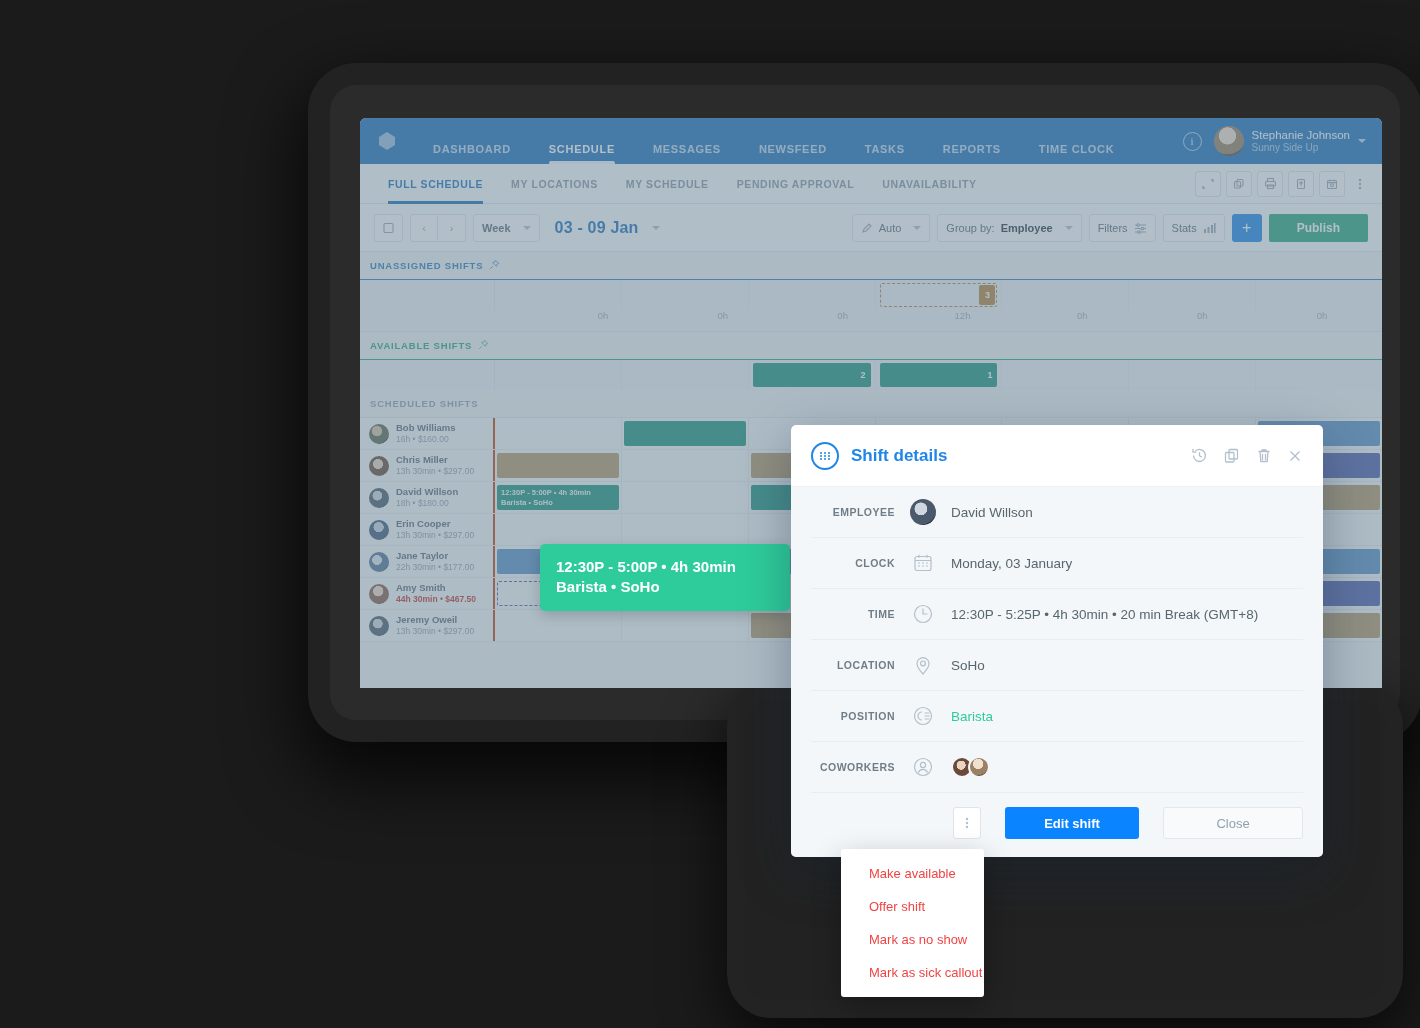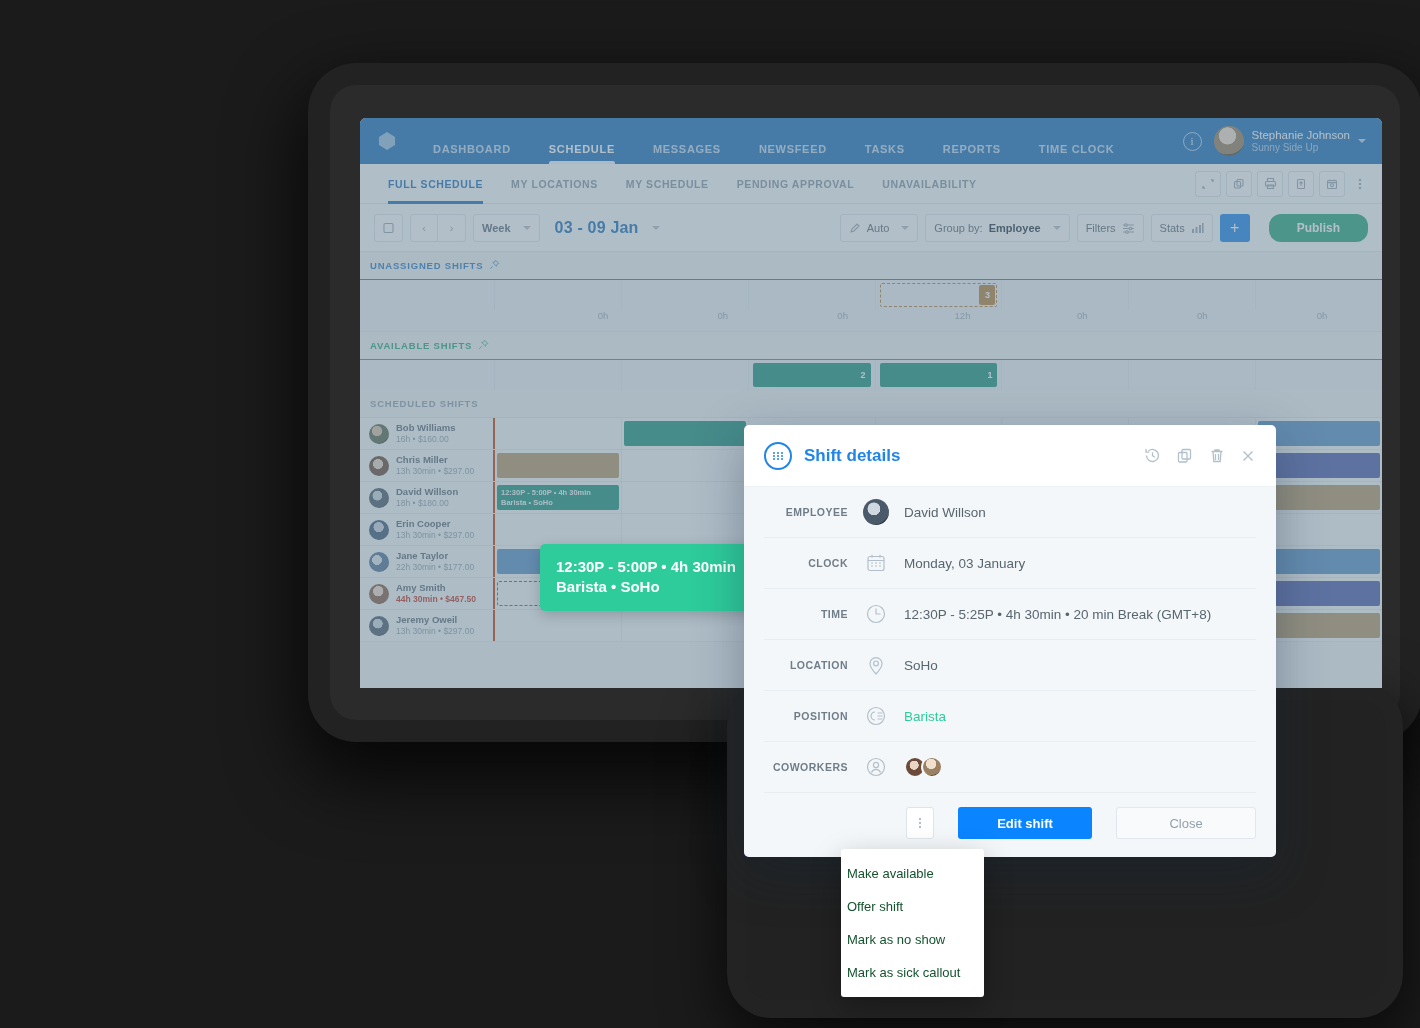--- a/index.html
+++ b/index.html
@@ -149,23 +149,23 @@
     border-top: 4px solid #b6c1cb;
   }
   .tb-spacer { flex: 1; }
   .tb-label { font-size: 11px; color: #5c6b78; }
   .btn-plus {
     width: 30px; height: 28px; background: #1f86e8; border-radius: 3px;
     color: #fff; display: flex; align-items: center; justify-content: center;
     font-size: 16px; line-height: 1; cursor: pointer;
   }
   .btn-publish {
-    height: 28px; padding: 0 28px; background: #2aa77f; border-radius: 12px;
+    height: 28px; padding: 0 28px; background: #2aa77f; border-radius: 2px;
     color: #fff; font-size: 12px; font-weight: 600;
-    display: flex; align-items: center; justify-content: center; cursor: pointer; margin-left: 12px;
+    display: flex; align-items: center; justify-content: center; cursor: pointer;
   }
 
   
   .grid-shell { position: relative; background: #f2f5f7; }
   .daybar {
     display: flex; height: 26px; align-items: center;
     background: #f7f9fa; border-bottom: 1px solid #e1e7ec;
   }
   .daybar .rowhead { width: 135px; flex: none; }
   .daybar .daycell {
@@ -252,21 +252,21 @@
     width: 250px; padding: 13px 16px 15px 16px;
     background: #2ecc9b; border-radius: 5px;
     color: #fff; font-size: 15px; font-weight: 700; line-height: 1.3;
     z-index: 60;
     box-shadow: 0 4px 14px rgba(0,0,0,.18);
   }
 
   
   .modal {
     position: absolute;
-    left: 744px; top: 425px;
+    left: 791px; top: 425px;
     width: 532px;
     background: #8b5cf6;
     border-radius: 5px;
     box-shadow: 0 16px 50px rgba(20,40,60,.35);
     z-index: 70;
     overflow: hidden;
   }
   .modal-head {
     height: 62px; display: flex; align-items: center;
     padding: 0 20px; gap: 12px; background: #fff;
@@ -323,21 +323,21 @@
   }
 
   
   .dropdown {
     position: absolute; left: 841px; top: 849px;
     width: 143px; background: #fff; border-radius: 3px;
     box-shadow: 0 10px 30px rgba(0,0,0,.28);
     padding: 8px 0; z-index: 80;
   }
   .dd-item {
-    padding: 9px 6px; font-size: 13px; color: #14532d; cursor: pointer;
+    padding: 9px 28px; font-size: 13px; color: #ef4444; cursor: pointer;
     white-space: nowrap;
   }
 
   
   .ph1 { background: radial-gradient(circle at 40% 35%, #d8c3a5 0 28%, #5b6b52 30% 70%, #2f3b35 72%); }
   .ph2 { background: radial-gradient(circle at 45% 40%, #e8d5c4 0 30%, #6b4a3a 32% 72%, #3a2a22 74%); }
   .ph3 { background: radial-gradient(circle at 42% 38%, #cfd8e0 0 28%, #4a5a6b 30% 70%, #27313b 72%); }
   .ph4 { background: radial-gradient(circle at 48% 36%, #cbd6e2 0 30%, #3e5a78 32% 74%, #223448 76%); }
   .ph5 { background: radial-gradient(circle at 40% 40%, #dfe7ef 0 28%, #53759a 30% 70%, #2c4257 72%); }
   .ph6 { background: radial-gradient(circle at 46% 36%, #f0d9c8 0 30%, #8a5f4a 32% 72%, #4a3228 74%); }

